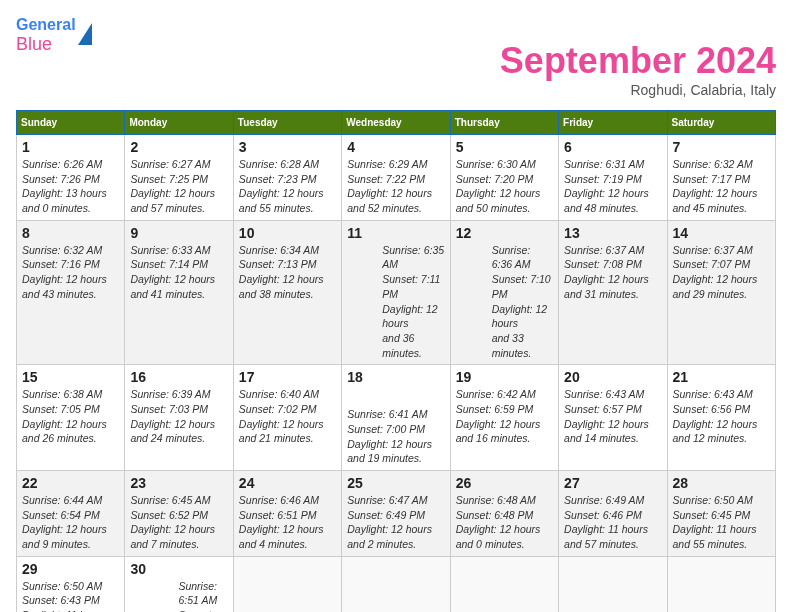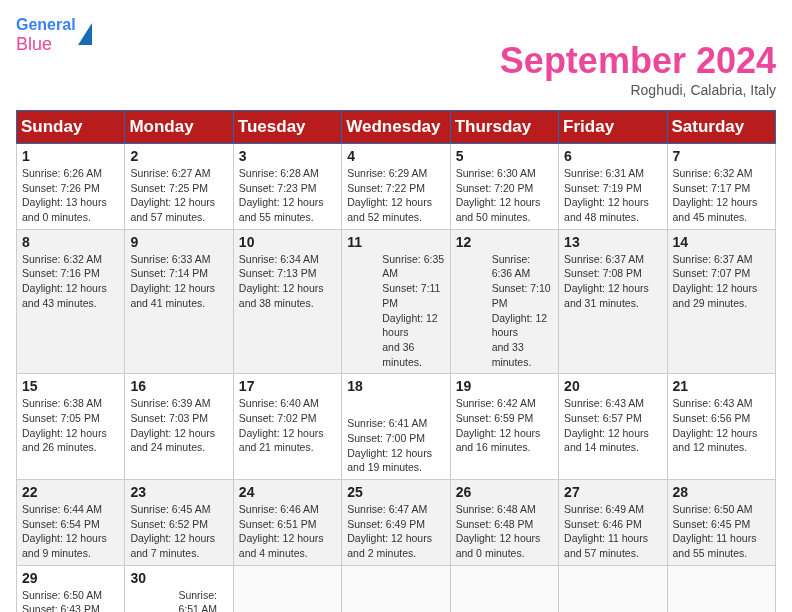--- a/index.html
+++ b/index.html
@@ -30,25 +30,25 @@
     .location {
       font-size: 14px;
       color: #555;
     }
     .calendar {
       width: 100%;
       border-collapse: collapse;
       font-size: 11px;
     }
     .calendar th {
-      background: #b91c1c;
+      background: #4d7c0f;
       color: #fff;
       padding: 6px 4px;
       text-align: left;
-      font-size: 17px;
+      font-size: 10px;
       font-weight: bold;
       border: 1px solid #1a6bb5;
     }
     .calendar td {
       vertical-align: top;
       padding: 4px 5px;
       border: 1px solid #ccc;
       width: 108px;
       min-height: 80px;
       background: #fff;
@@ -60,20 +60,21 @@
       font-size: 14px;
       font-weight: bold;
       color: #222;
       display: block;
       margin-bottom: 2px;
     }
     .day-info {
       color: #333;
       font-size: 10.5px;
       line-height: 1.4;
+      font-style: italic;
     }
     .empty-cell {
       background: #f9f9f9 !important;
     }
     .logo-container {
       display: flex;
       align-items: center;
     }
     .logo-text {
       display: flex;

